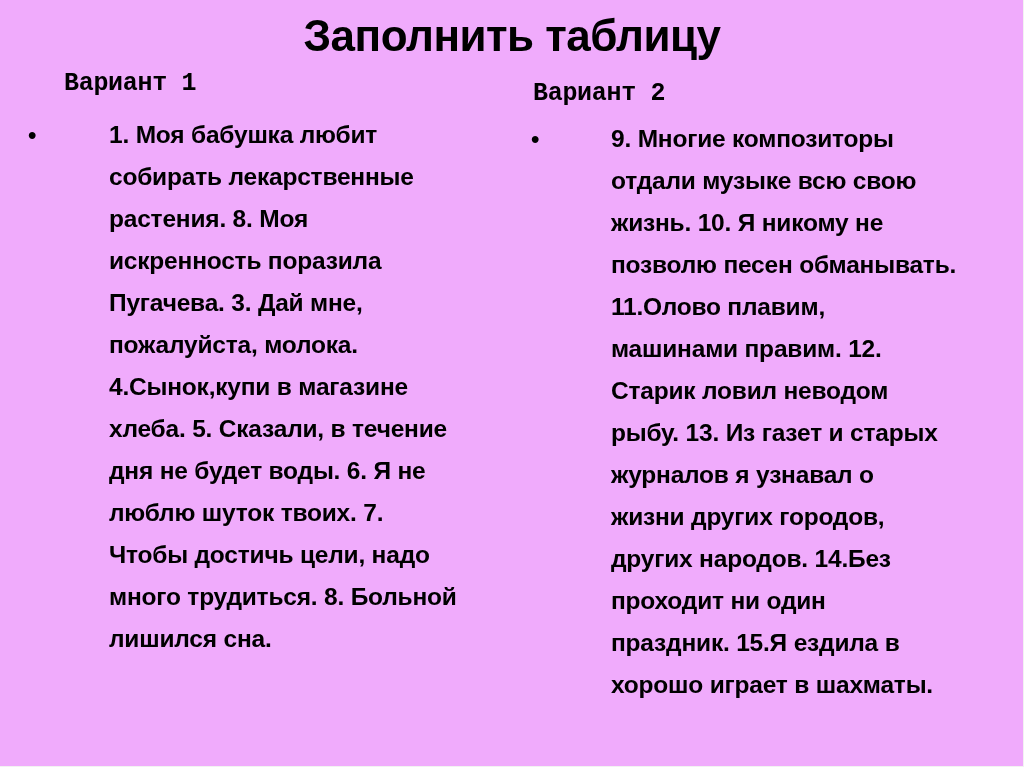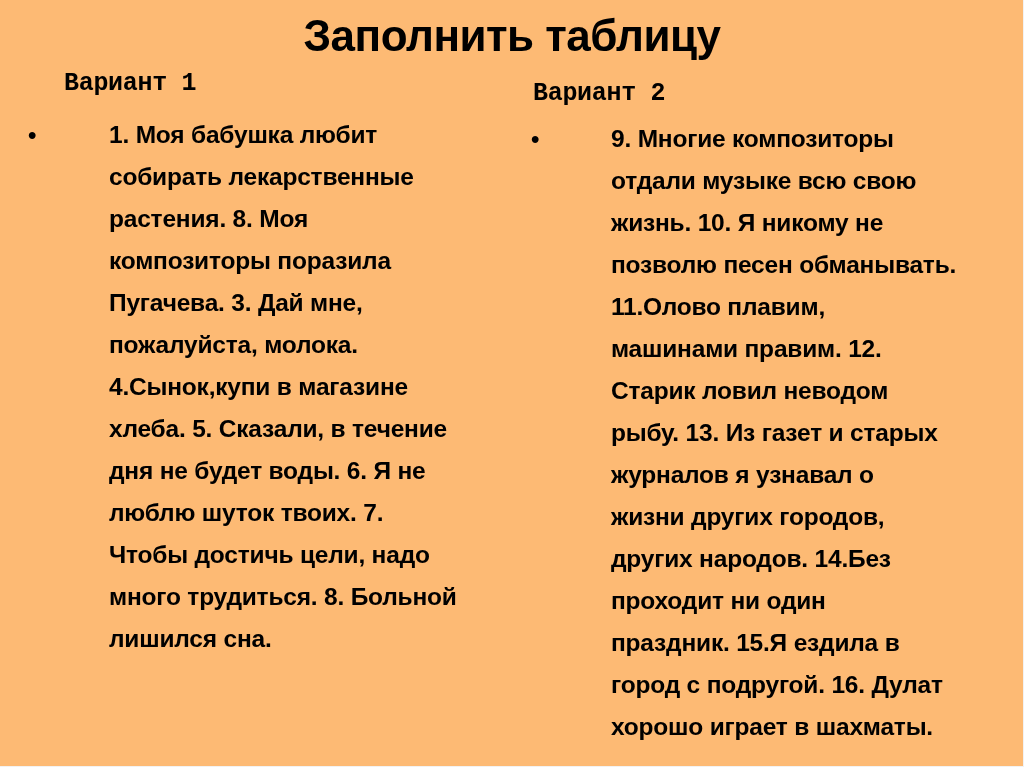--- a/index.html
+++ b/index.html
@@ -12,21 +12,21 @@
       height: 767px;
       position: relative;
       overflow: hidden;
       font-family: "Liberation Sans", "DejaVu Sans", sans-serif;
       color: #000000;
     }
     .slide {
       position: absolute;
       left: 0; top: 0;
       width: 1024px; height: 767px;
-      background: #fdba74;
+      background: #f0abfc;
       box-sizing: border-box;
       border-right: 1px solid #f2f2f2;
       border-bottom: 1px solid #f2f2f2;
     }
     .title {
       position: absolute;
       left: 0; top: 6px;
       width: 1024px;
       text-align: center;
       font-size: 44px;
@@ -74,21 +74,21 @@
   <div class="title">Заполнить таблицу</div>
 
   <div class="heading v1">Вариант 1</div>
   <div class="heading v2">Вариант 2</div>
 
   <div class="bullet b1">•</div>
   <div class="column c1">
     <span class="line">1. Моя бабушка любит</span>
     <span class="line">собирать лекарственные</span>
     <span class="line">растения. 8. Моя</span>
-    <span class="line">композиторы поразила</span>
+    <span class="line">искренность поразила</span>
     <span class="line">Пугачева. 3. Дай мне,</span>
     <span class="line">пожалуйста, молока.</span>
     <span class="line">4.Сынок,купи в магазине</span>
     <span class="line">хлеба. 5. Сказали, в течение</span>
     <span class="line">дня не будет воды. 6. Я не</span>
     <span class="line">люблю шуток твоих. 7.</span>
     <span class="line">Чтобы достичь цели, надо</span>
     <span class="line">много трудиться. 8. Больной</span>
     <span class="line">лишился сна.</span>
   </div>
@@ -101,16 +101,15 @@
     <span class="line">позволю песен обманывать.</span>
     <span class="line">11.Олово плавим,</span>
     <span class="line">машинами правим. 12.</span>
     <span class="line">Старик ловил неводом</span>
     <span class="line">рыбу. 13. Из газет и старых</span>
     <span class="line">журналов я узнавал о</span>
     <span class="line">жизни других городов,</span>
     <span class="line">других народов. 14.Без</span>
     <span class="line">проходит ни один</span>
     <span class="line">праздник. 15.Я ездила в</span>
-    <span class="line">город с подругой. 16. Дулат</span>
     <span class="line">хорошо играет в шахматы.</span>
   </div>
 </div>
 
 </body></html>

